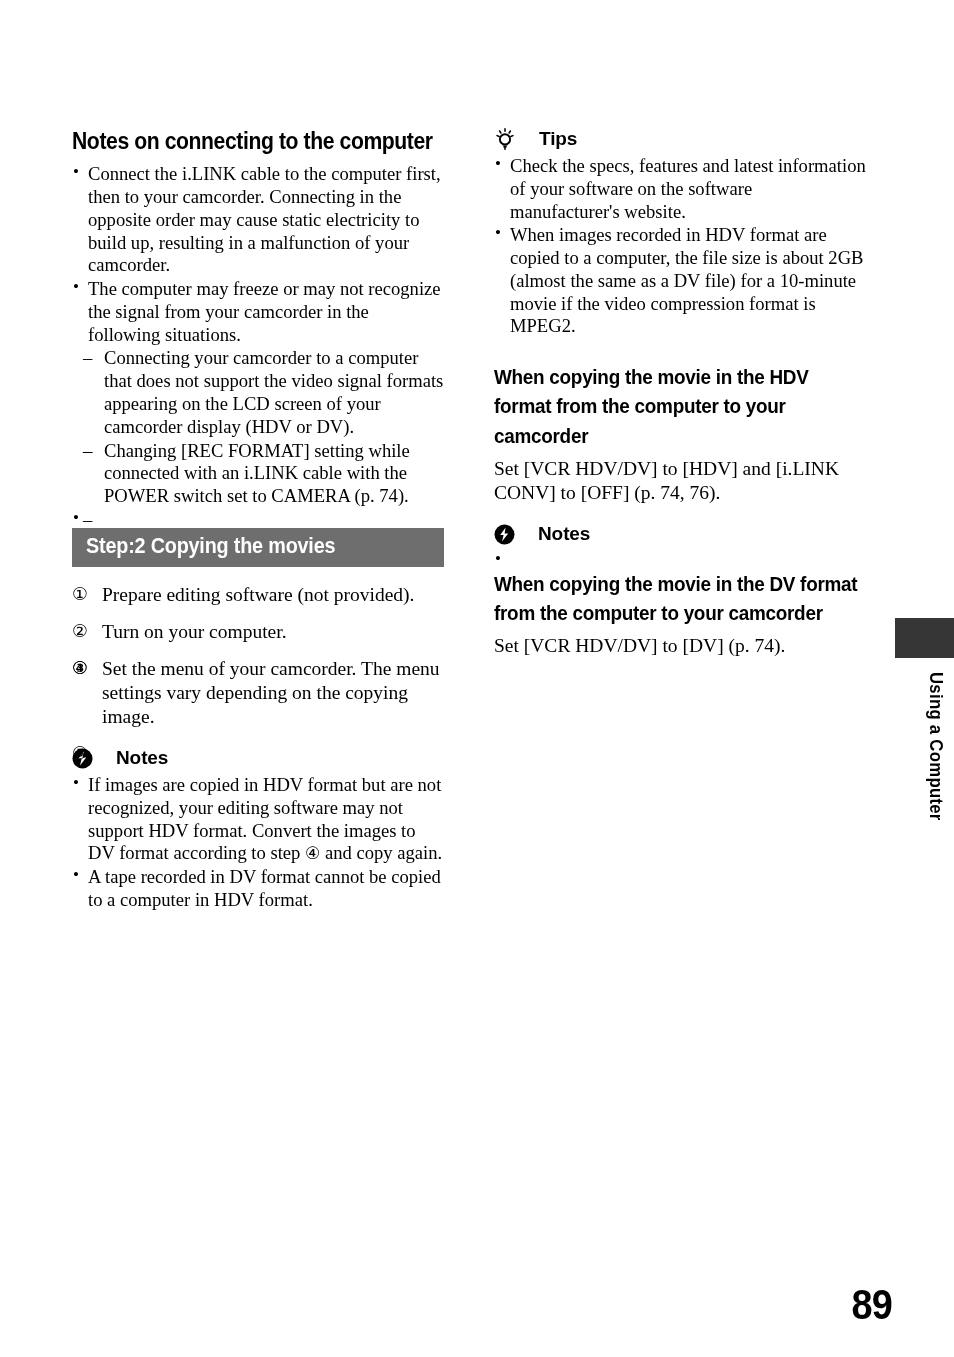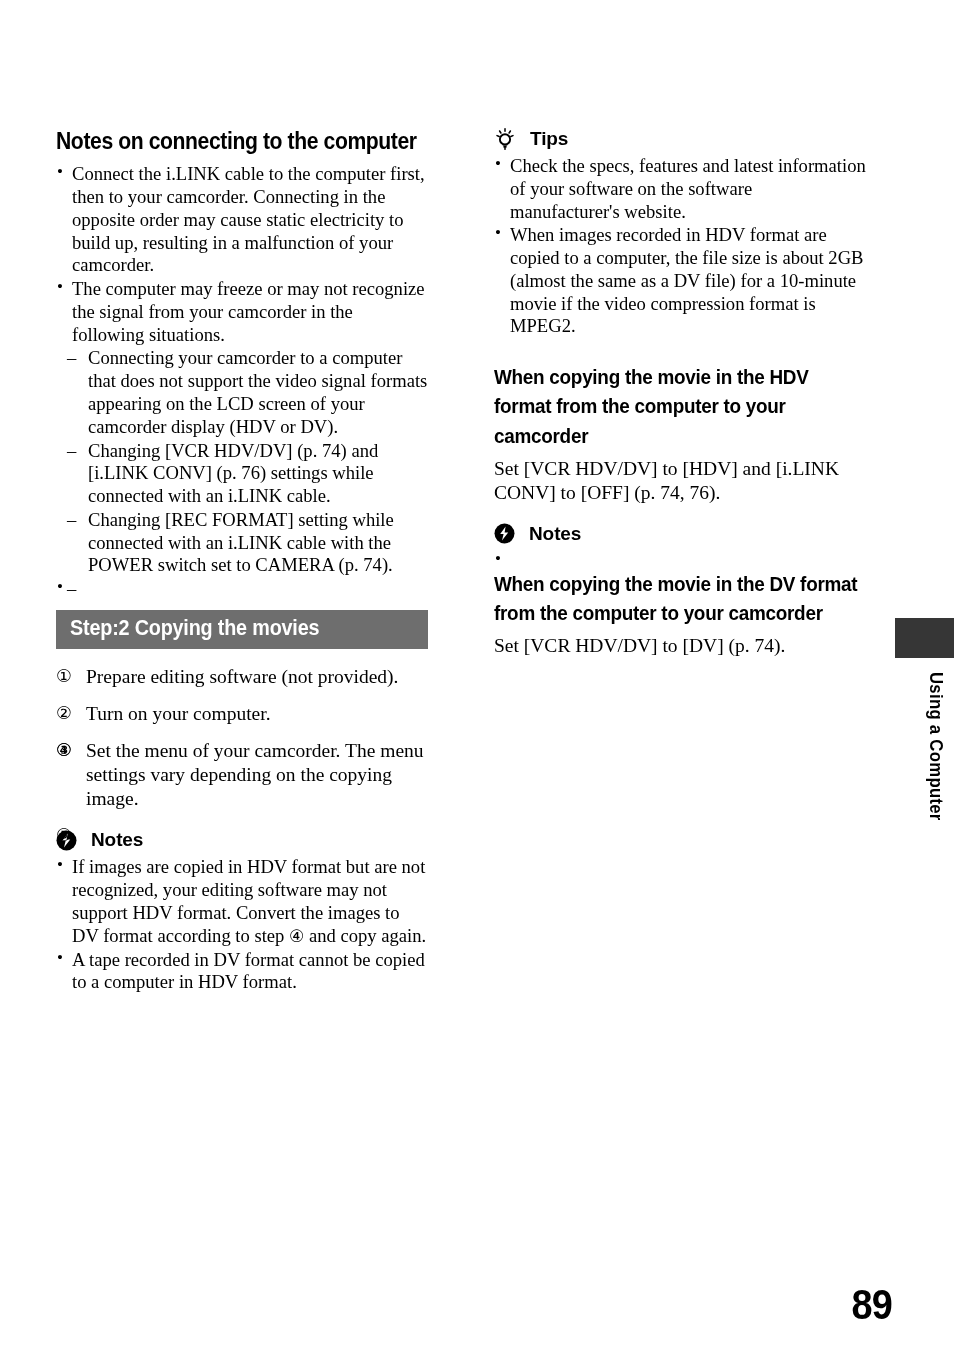--- a/index.html
+++ b/index.html
@@ -15,21 +15,21 @@
     color: #000000;
     overflow: hidden;
   }
 
   
   .col {
     position: absolute;
     top: 128px;
     width: 372px;
   }
-  .col-left  { left: 56px; }
+  .col-left  { left: 72px; }
   .col-right { left: 494px; }
 
   
   .h-section {
     font-family: "Liberation Sans", sans-serif;
     font-weight: bold;
     font-size: 23.5px;
     letter-spacing: -0.45px;
     transform: scaleX(0.90);
     transform-origin: left center;
@@ -51,21 +51,21 @@
 
   
   .banner {
     background: #6e6e6e;
     color: #ffffff;
     font-family: "Liberation Sans", sans-serif;
     font-weight: bold;
     font-size: 21.5px;
     letter-spacing: -0.2px;
     padding: 6px 0 8px 14px;
-    margin: 33px 0 16px 0;
+    margin: 20px 0 16px 0;
     width: 372px;
     box-sizing: border-box;
   }
   .banner span {
     display: inline-block;
     transform: scaleX(0.92);
     transform-origin: left center;
   }
 
   
@@ -133,22 +133,22 @@
     position: absolute;
     left: 0;
     top: 1px;
     font-size: 17.5px;
     font-family: "DejaVu Sans", sans-serif;
   }
 
   
   .block-head {
     display: flex;
-    align-items: center;
-    gap: 14px;
+    align-items: flex-end;
+    gap: 23px;
     margin: 18px 0 5px 0;
   }
   .block-head .label {
     font-family: "Liberation Sans", sans-serif;
     font-weight: bold;
     font-size: 19px;
     letter-spacing: -0.1px;
   }
   .icon-notes { flex: 0 0 auto; line-height: 0; }
   .icon-tips  { flex: 0 0 auto; line-height: 0; }
@@ -210,21 +210,20 @@
     </li>
   </ul>
 
   <ul class="dashes">
     <li>
       <span class="dash-mark">–</span>
       <span>Connecting your camcorder to a computer that does not support the video signal formats appearing on the LCD screen of your camcorder display (HDV or DV).</span>
     </li>
     <li>
       <span class="dash-mark">–</span>
-      <span>Changing [VCR HDV/DV] (p. 74) and [i.LINK CONV] (p. 76) settings while connected with an i.LINK cable.</span>
     </li>
     <li>
       <span class="dash-mark">–</span>
       <span>Changing [REC FORMAT] setting while connected with an i.LINK cable with the POWER switch set to CAMERA (p. 74).</span>
     </li>
     <li>
       <span class="dash-mark">–</span>
     </li>
   </ul>
 

